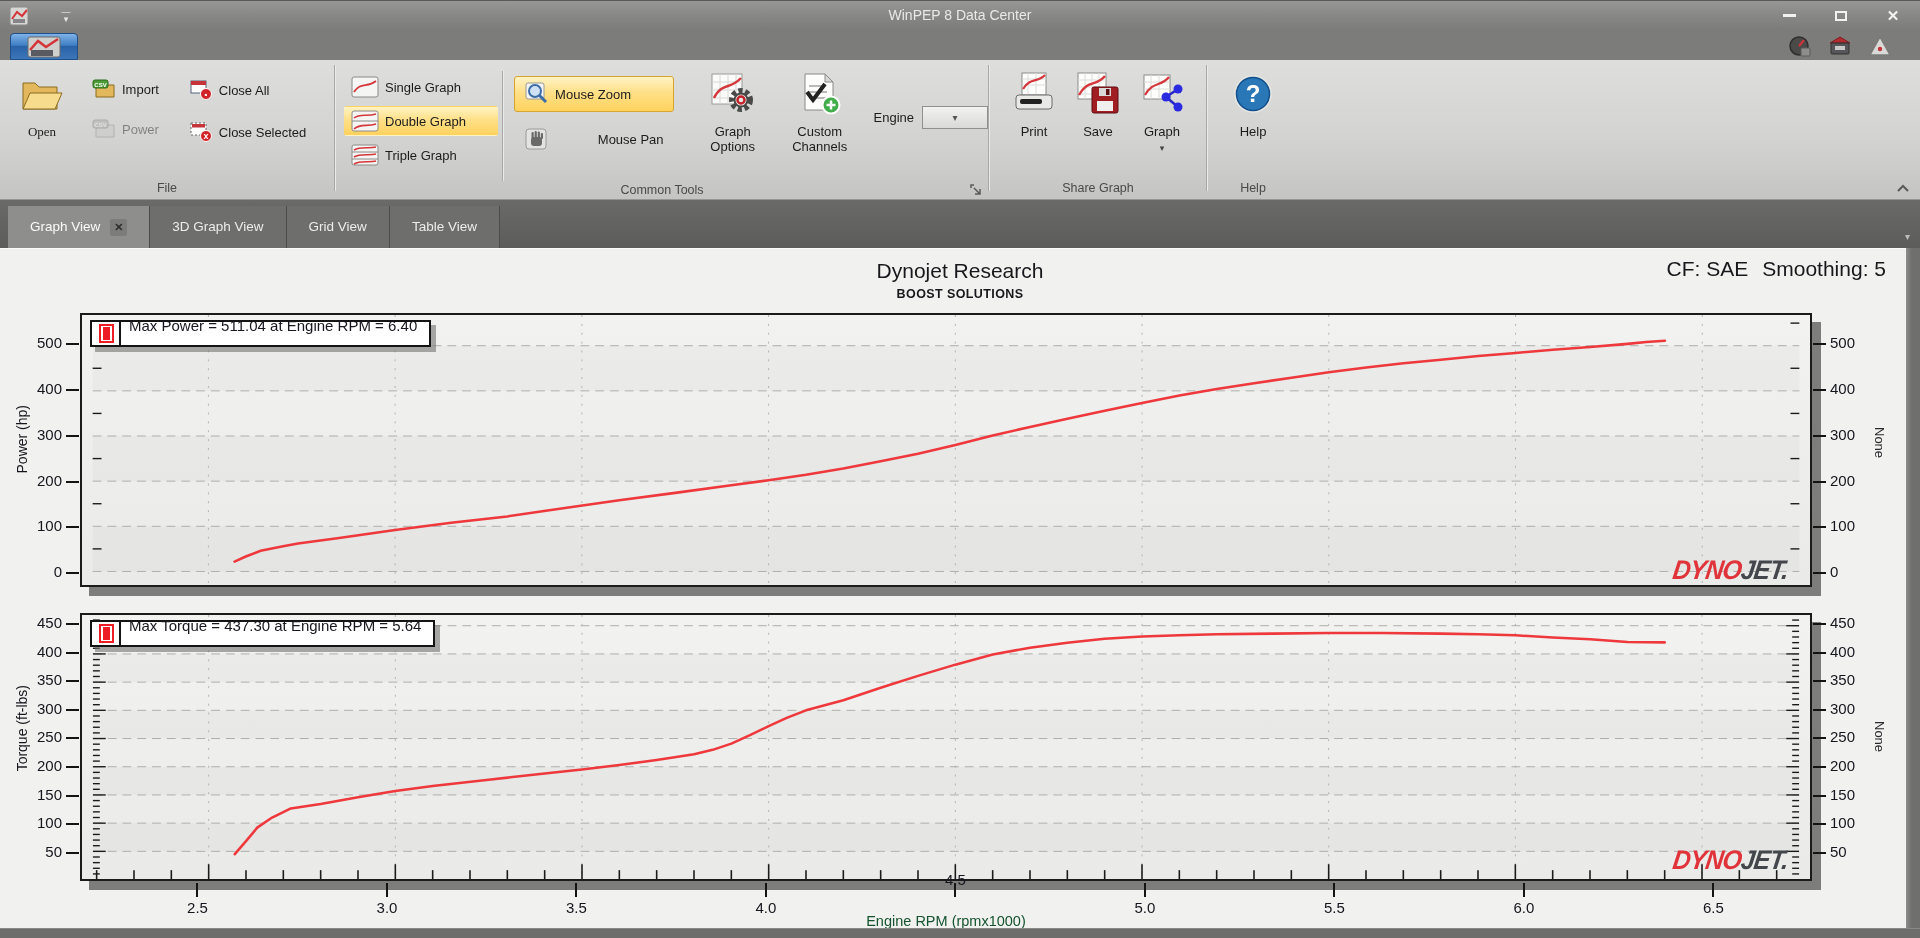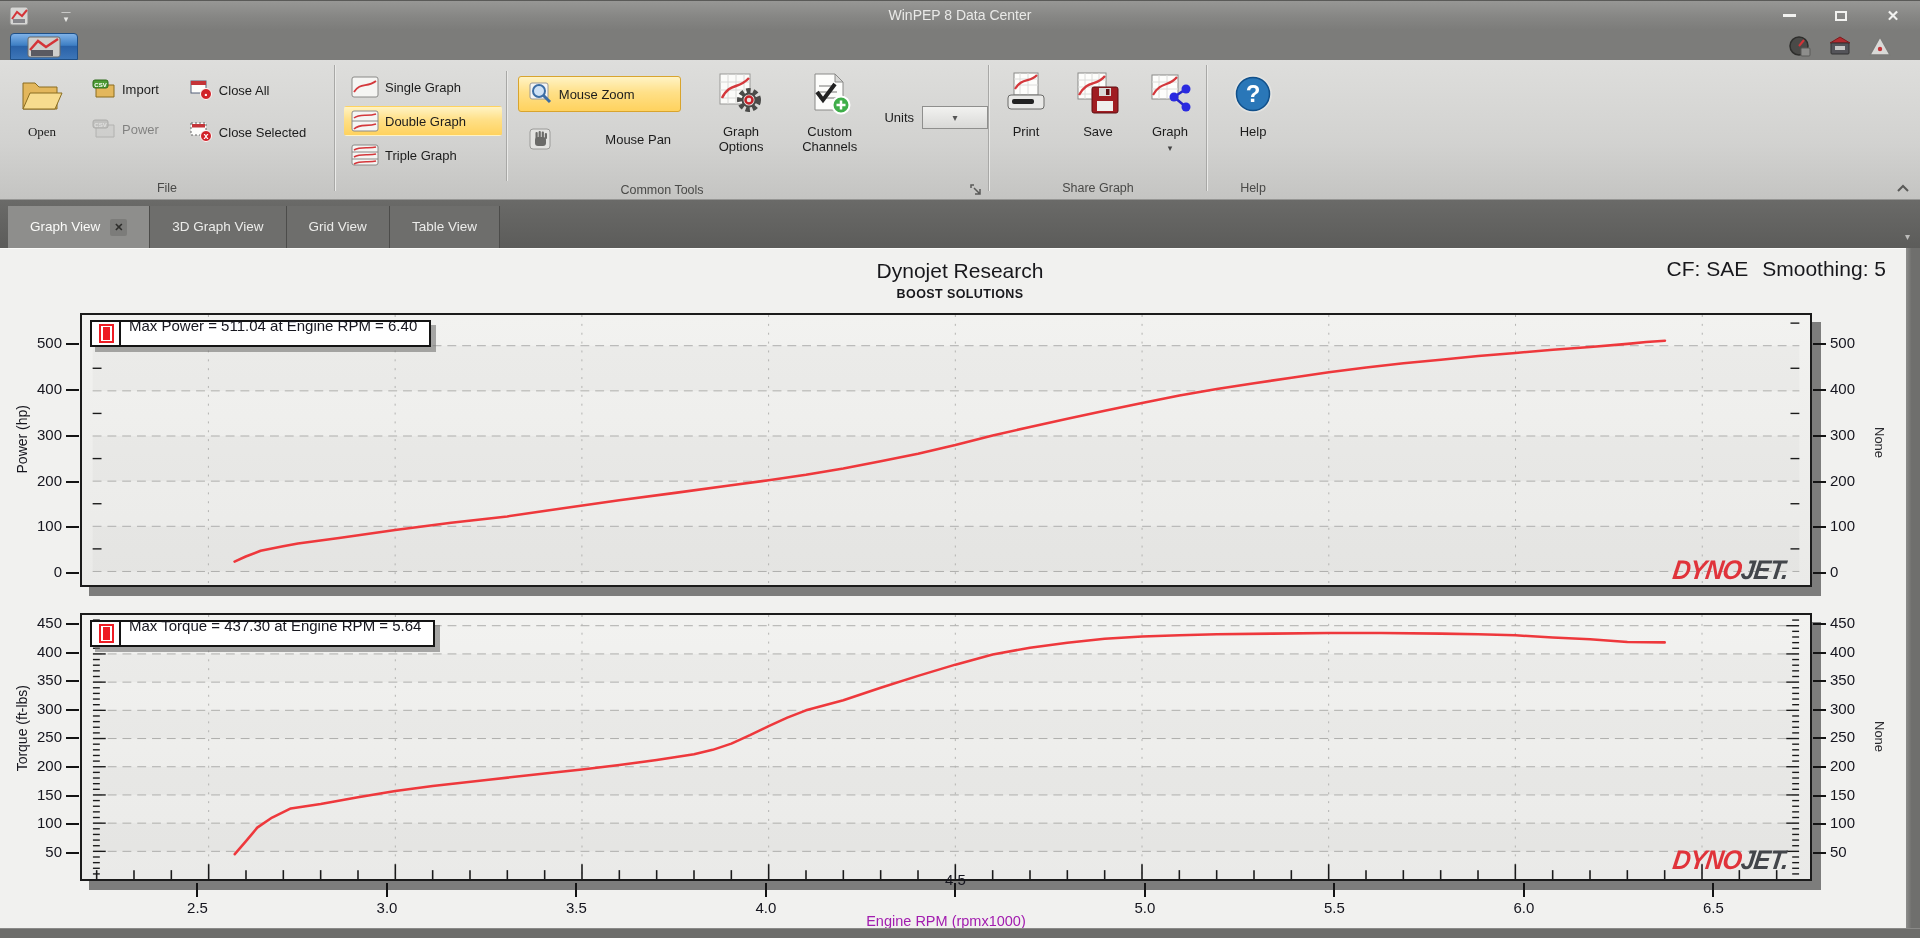--- a/index.html
+++ b/index.html
@@ -116,21 +116,21 @@
   .ylab-right { position:absolute; left:1872px; font-size:13px; color:#2a2a2e;
     writing-mode:vertical-rl; }
   #ynone0 { top:178px; }
   #ynone1 { top:472px; }
 
   .tickdash { position:absolute; height:2px; background:#141414; }
   .ticklabel { position:absolute; font-size:15px; color:#15151e; }
   .xmajor { position:absolute; width:2px; background:#141414; }
 
   .xaxis-title { position:absolute; left:80px; width:1732px; top:664px; text-align:center;
-    font-size:14.5px; color:#a21caf; }
+    font-size:14.5px; color:#14532d; }
 
   .right-frame { position:absolute; left:1906px; top:248px; width:14px; height:680px;
     background:linear-gradient(90deg,#8e8e8c,#6f6f6d 40%); }
   .bottombar { position:absolute; left:0; top:928px; width:1920px; height:10px;
     background:#6d6d6b; border-top:1px solid #8a8a88; }
 </style>
 </head>
 <body>
 
 <div class="app">
@@ -317,37 +317,37 @@
               <path d="M26 2 l8 8 h-8 z" fill="#d9d9d7" stroke="#8a8a88"></path>
               <path d="M10 14 h14 M10 20 h18 M10 26 h18" stroke="#b9b9b7" stroke-width="2"></path>
               <path d="M8 20 l6 8 l12 -16" fill="none" stroke="#222" stroke-width="4"></path>
               <circle cx="32" cy="33" r="8.5" fill="#3fae49" stroke="#fff" stroke-width="2"></circle>
               <path d="M32 28.5 v9 M27.5 33 h9" stroke="#fff" stroke-width="2.5"></path>
             </svg>
           </span>
           <span>Custom Channels</span>
         </div>
         <div class="unitsrow">
-          <span>Units</span>
+          <span>Engine</span>
           <div class="units-combo">
             <span>▾</span>
           </div>
         </div>
       </div>
       <div class="grp-label">Common Tools</div>
       <svg class="dialog-launcher" viewBox="0 0 12 12">
         <path d="M1 4 V1 h3" fill="none" stroke="#5a5a58" stroke-width="1.5"></path>
         <path d="M4 4 L10 10 M10 5 v5 h-5" fill="none" stroke="#5a5a58" stroke-width="1.5"></path>
       </svg>
     </div>
 
     <div class="vsep"></div>
 
     <div class="grp" style="width:216px;">
-      <div class="grp-body" style="justify-content:center; gap:16px;">
+      <div class="grp-body" style="justify-content:center; gap:8px;">
         <div class="bigbtn">
           <span class="icn">
             <svg width="44" height="46" viewBox="0 0 44 46">
               <rect x="10" y="2" width="24" height="22" fill="#fdfdfb" stroke="#8a8a88"></rect>
               <path d="M10 8 h24 M10 14 h24 M16 2 v22 M24 2 v22" stroke="#dcdcda"></path>
               <path d="M11 18 C18 6 26 12 33 4" fill="none" stroke="#d4383c" stroke-width="2.2"></path>
               <rect x="4" y="24" width="36" height="14" rx="3" fill="#e9e9e7" stroke="#6a6a68"></rect>
               <rect x="8" y="28" width="22" height="5" rx="2" fill="#222"></rect>
             </svg>
           </span>

